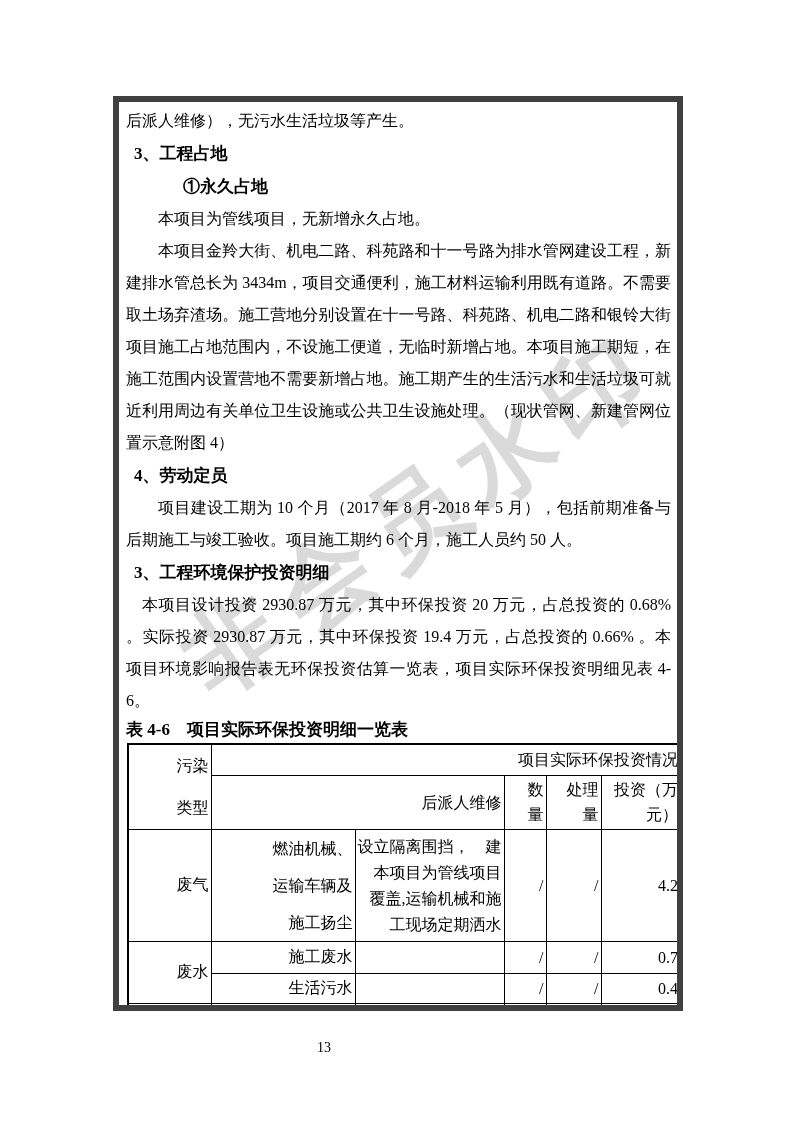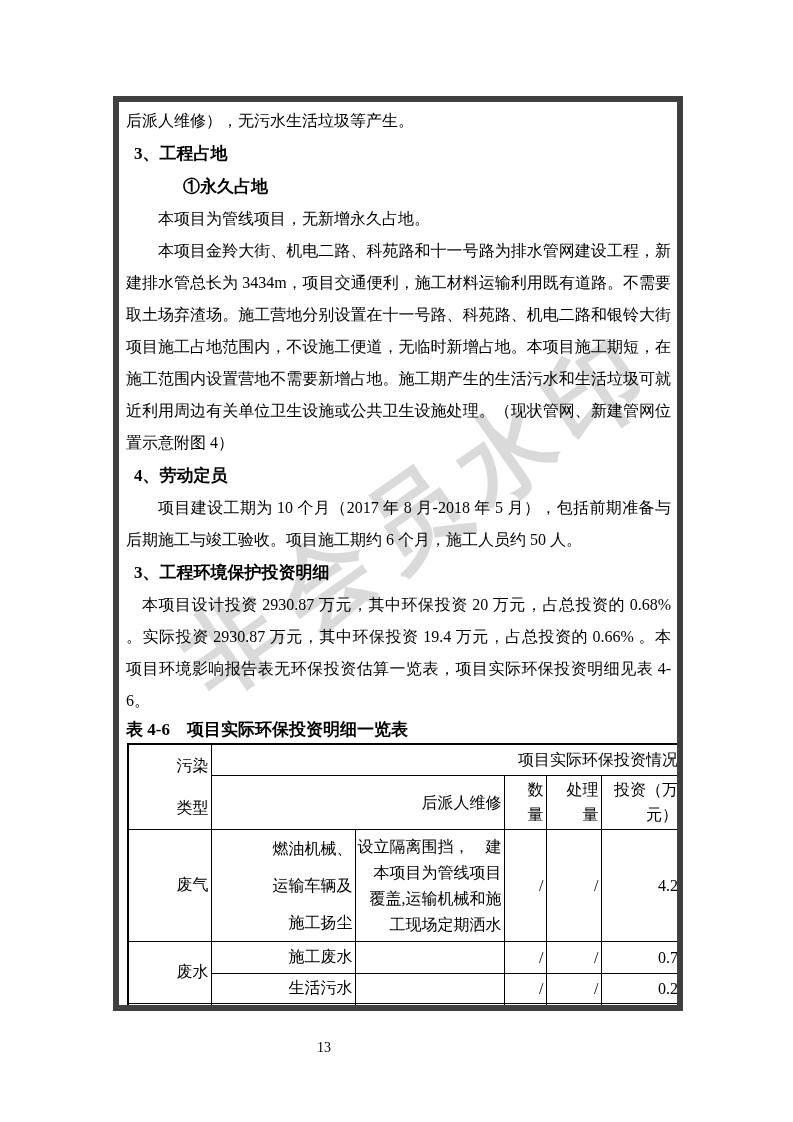--- a/index.html
+++ b/index.html
@@ -131,21 +131,21 @@
       <td class="r-w1"></td>
       <td class="r-w1">/</td>
       <td class="r-w1">/</td>
       <td class="r-w1">0.7</td>
     </tr>
     <tr>
       <td class="r-w2">生活污水</td>
       <td class="r-w2"></td>
       <td class="r-w2">/</td>
       <td class="r-w2">/</td>
-      <td class="r-w2">0.2</td>
+      <td class="r-w2">0.4</td>
     </tr>
     <tr class="last">
       <td class="c-type">噪声</td>
       <td class="c-meas ml">施工机械、
 运输车辆</td>
       <td class="c-desc ml">施工机械采取隔声
 设施、减震机座等降
 低噪声</td>
       <td class="c-slash">/</td>
       <td class="c-slash">/</td>

